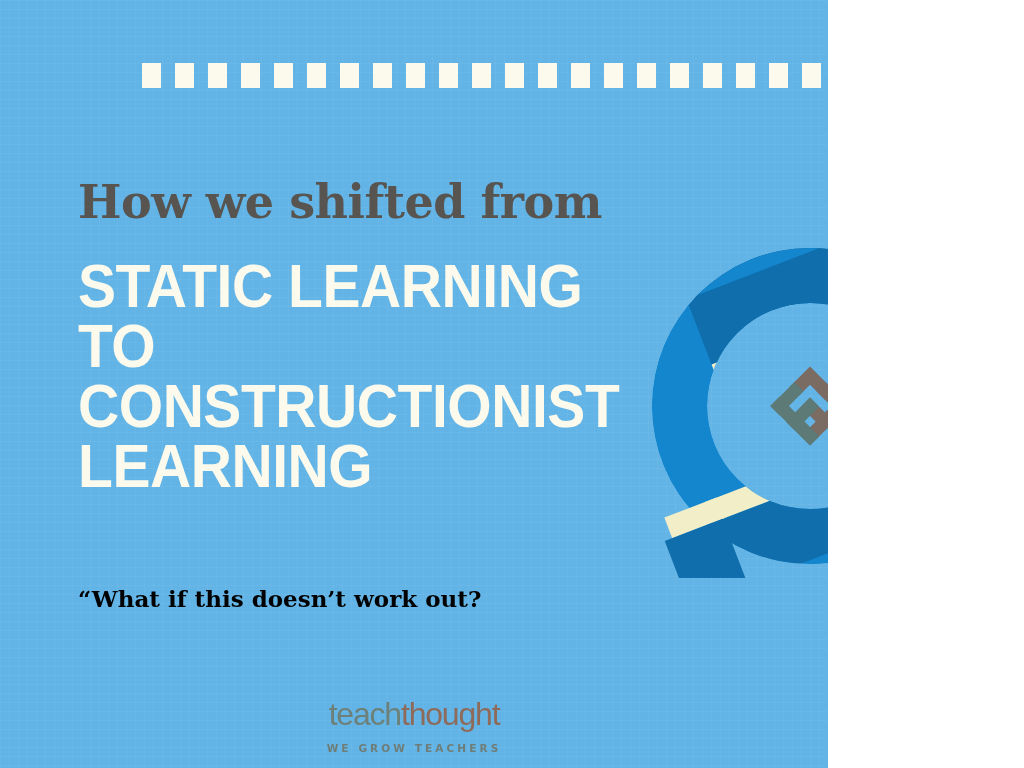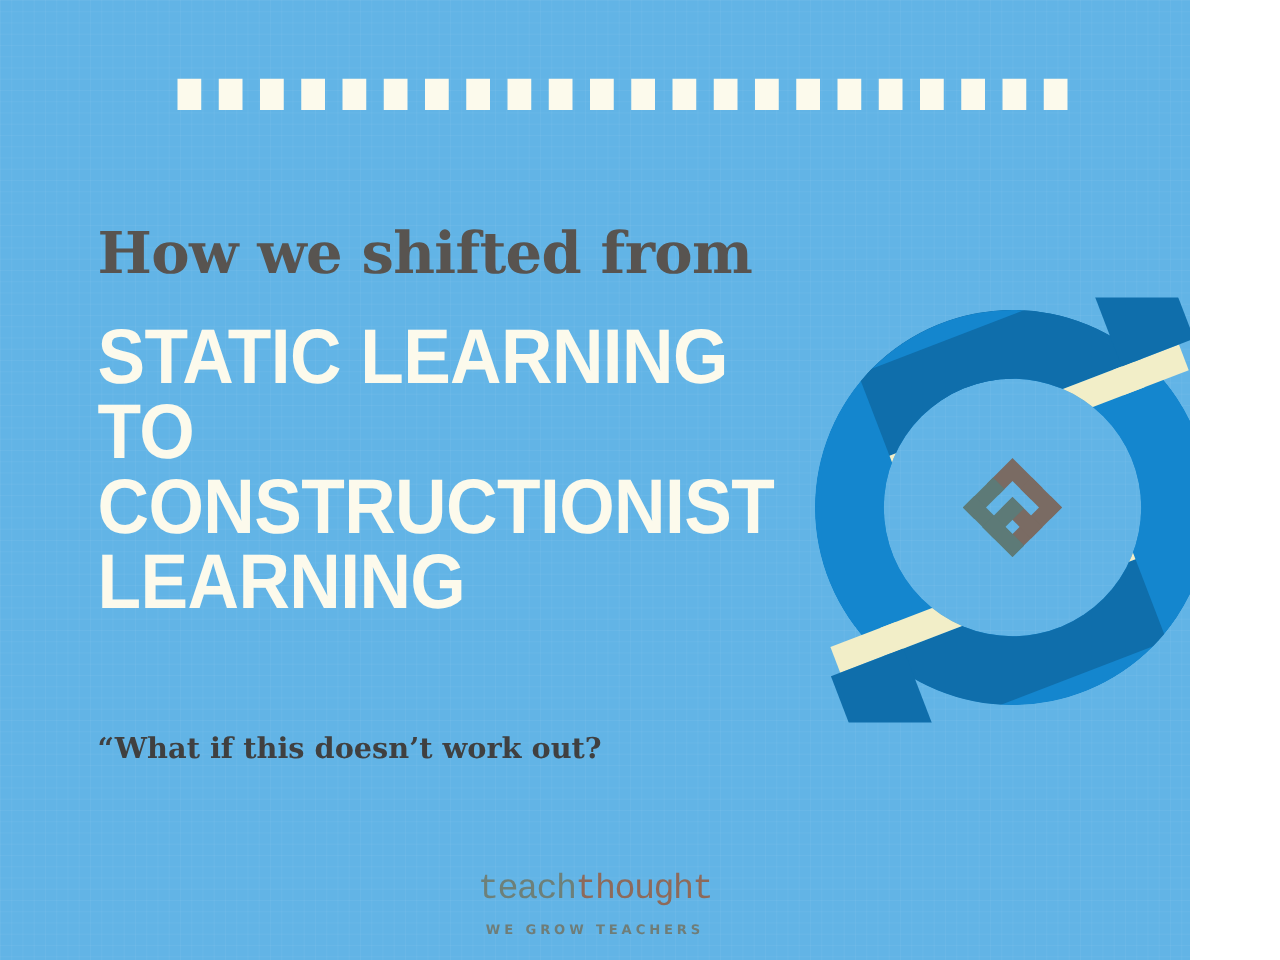--- a/index.html
+++ b/index.html
@@ -4,21 +4,21 @@
 <title>Slide</title>
 <style>
   html, body {
     margin: 0;
     padding: 0;
     background: #ffffff;
   }
 
   #slide {
     position: relative;
-    width: 952px;
+    width: 828px;
     height: 768px;
     overflow: hidden;
     background-color: #62b4e6;
     font-family: "Liberation Sans", sans-serif;
     -webkit-font-smoothing: antialiased;
   }
 
   
   #slide .texture {
     position: absolute;
@@ -76,21 +76,21 @@
     transform: scaleX(0.92);
     transform-origin: left top;
   }
   .headline .hl-line { display: block; white-space: nowrap; }
 
   .quote {
     position: absolute;
     left: 78px;
     top: 583px;
     width: 800px;
-    color: #404040;
+    color: #000000;
     font-family: "DejaVu Serif", "Liberation Serif", serif;
     font-weight: bold;
     font-size: 23px;
     line-height: 1.42;
   }
   .quote .q-line { display: block; white-space: nowrap; }
 
   
   .ring-graphic {
     position: absolute;
@@ -104,22 +104,22 @@
   
   .brand {
     position: absolute;
     left: 0;
     right: 0;
     top: 698px;
     text-align: center;
     line-height: 1;
   }
   .brand .wordmark {
-    font-family: Liberation Mono, monospace;
-    font-size: 28px;
+    font-family: Liberation Sans, sans-serif;
+    font-size: 32px;
     font-weight: normal;
     letter-spacing: -1.2px;
     display: inline-block;
   }
   .brand .word-teach  { color: #6d8079; }
   .brand .word-thought{ color: #8e6a5a; }
   .brand .tagline {
     margin-top: 13px;
     font-family: "DejaVu Sans", sans-serif;
     font-size: 10.5px;

